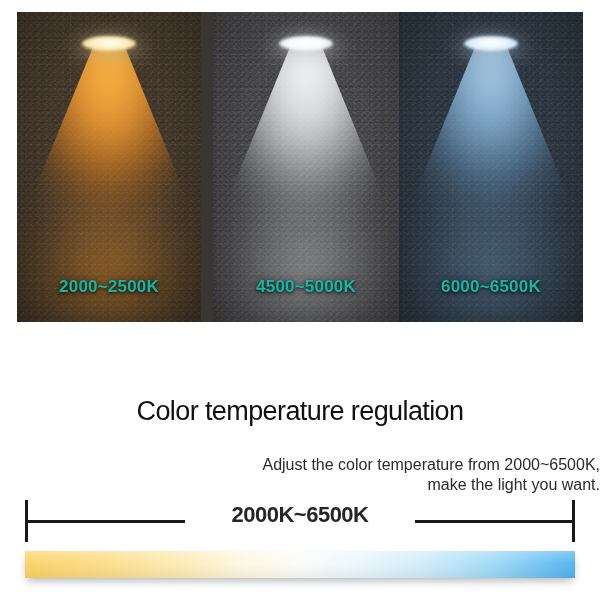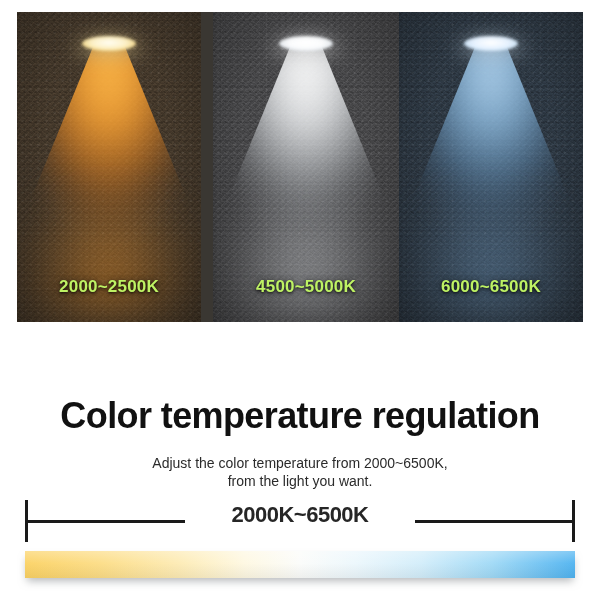--- a/index.html
+++ b/index.html
@@ -123,47 +123,47 @@
   .vignette{
     position:absolute;inset:0;
     background:radial-gradient(ellipse 90% 85% at 50% 42%, rgba(0,0,0,0) 38%, rgba(0,0,0,.40) 100%);
   }
 
   .panel-label{
     position:absolute;
     left:0;right:0;
     bottom:25px;
     text-align:center;
-    color:#bef264;
+    color:#14b8a6;
     font-size:17px;
     font-weight:bold;
     letter-spacing:.2px;
     text-shadow:0 1px 3px rgba(0,0,0,.85), 0 0 8px rgba(0,0,0,.55);
     white-space:nowrap;
   }
 
   
   .headline{
     position:absolute;
     left:0;right:0;
     top:398px;
     text-align:center;
-    font-size:36px;
-    font-weight:bold;
+    font-size:27px;
+    font-weight:normal;
     color:#111111;
     letter-spacing:-0.6px;
     line-height:1;
     white-space:nowrap;
   }
   .subtitle{
     position:absolute;
     left:0;right:0;
     top:455px;
-    text-align:center;
-    font-size:14px;
+    text-align:right;
+    font-size:16px;
     color:#2b2b2b;
     line-height:1.28;
   }
   .subtitle .sub-line{display:block;}
 
   
   .measure{
     position:absolute;
     left:25px;right:25px;
     top:500px;
@@ -262,21 +262,21 @@
     <div class="vignette"></div>
     <div class="panel-label">6000~6500K</div>
   </div>
 
 </div>
 
 <div class="headline">Color temperature regulation</div>
 
 <div class="subtitle">
   <span class="sub-line">Adjust the color temperature from 2000~6500K,</span>
-  <span class="sub-line">from the light you want.</span>
+  <span class="sub-line">make the light you want.</span>
 </div>
 
 <div class="measure">
   <div class="cap cap-left"></div>
   <div class="rule rule-left"></div>
   <div class="measure-label">2000K~6500K</div>
   <div class="rule rule-right"></div>
   <div class="cap cap-right"></div>
 </div>
 

